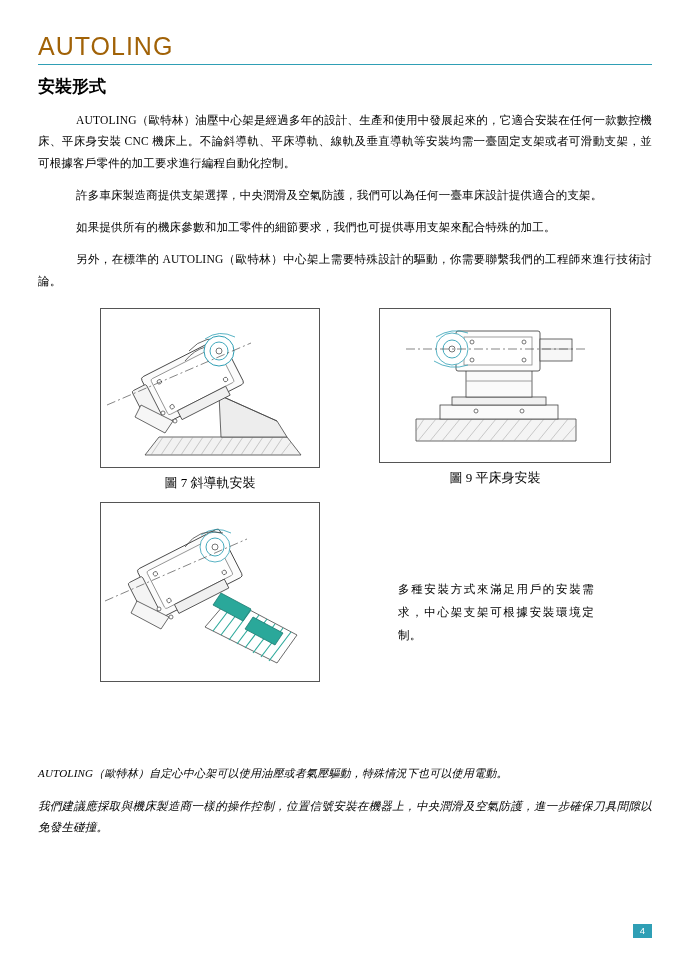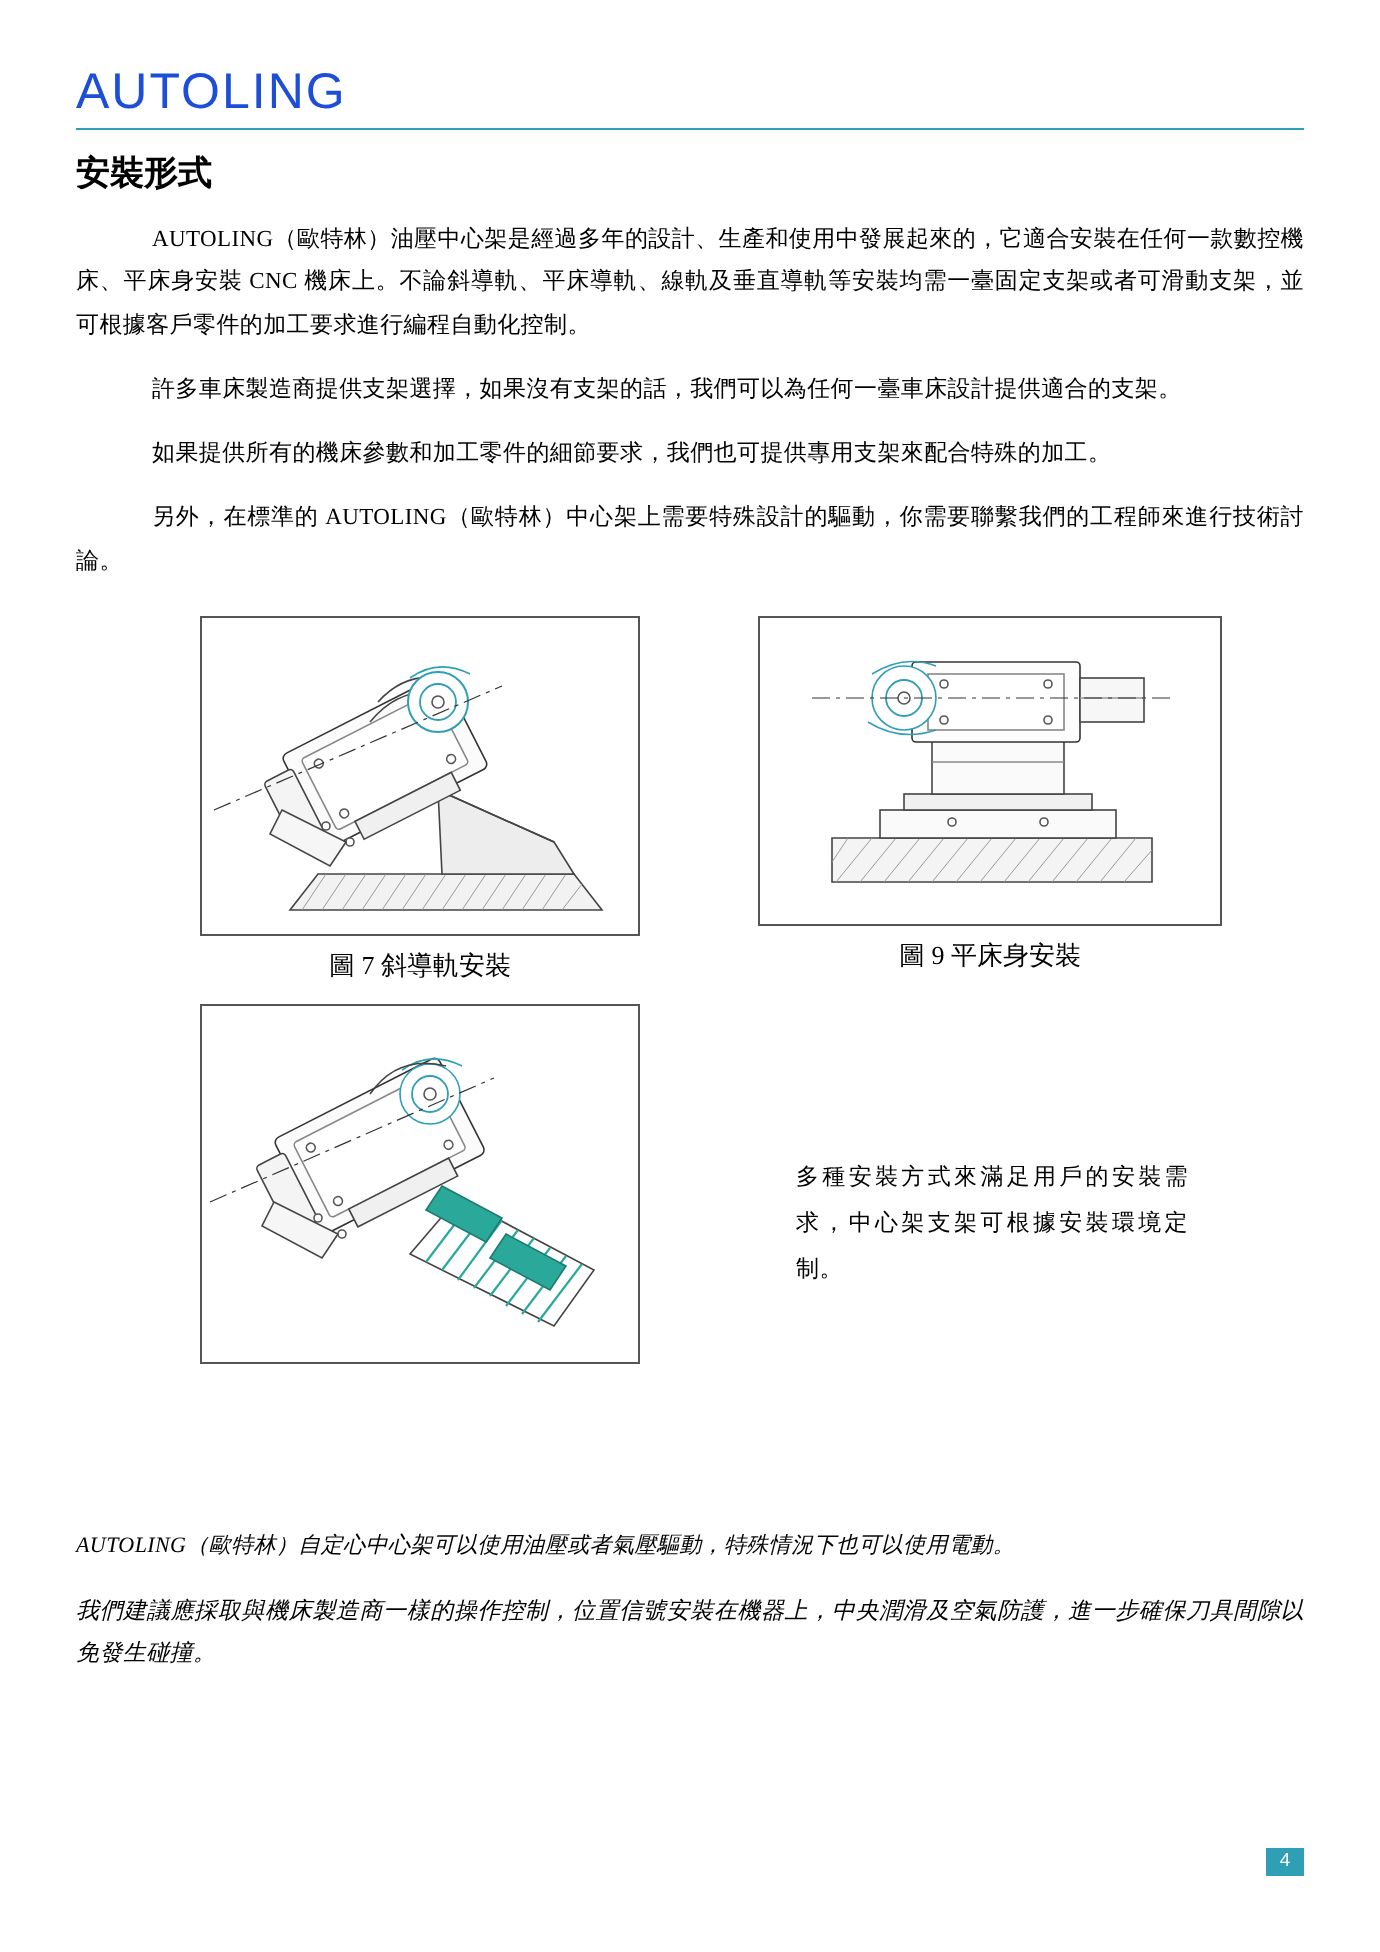--- a/index.html
+++ b/index.html
@@ -19,21 +19,21 @@
     position: relative;
     width: 690px;
     height: 976px;
     box-sizing: border-box;
     padding: 0 38px;
   }
   
   .brand {
     font-family: "Liberation Sans", sans-serif;
     font-size: 25px;
-    color: #1d4ed8;
+    color: #a16207;
     letter-spacing: 1px;
     padding-top: 34px;
     line-height: 1;
     font-weight: 400;
   }
   .brand-rule {
     border-bottom: 1px solid #2f9fb5;
     margin-top: 5px;
     margin-bottom: 10px;
   }
@@ -121,21 +121,21 @@
 <body>
 
 <div class="page">
 
   <div class="brand">AUTOLING</div>
   <div class="brand-rule"></div>
 
   <div class="section-title">安裝形式</div>
 
   <p class="body indent">AUTOLING（歐特林）油壓中心架是經過多年的設計、生產和使用中發展起來的，它適合安裝在任何一款數控機床、平床身安裝 CNC 機床上。不論斜導軌、平床導軌、線軌及垂直導軌等安裝均需一臺固定支架或者可滑動支架，並可根據客戶零件的加工要求進行編程自動化控制。</p>
-  <p class="body indent">許多車床製造商提供支架選擇，如果沒有支架的話，我們可以為任何一臺車床設計提供適合的支架。</p>
+  <p class="body indent">許多車床製造商提供支架選擇，中央潤滑及空氣防護，我們可以為任何一臺車床設計提供適合的支架。</p>
   <p class="body indent">如果提供所有的機床參數和加工零件的細節要求，我們也可提供專用支架來配合特殊的加工。</p>
   <p class="body indent">另外，在標準的 AUTOLING（歐特林）中心架上需要特殊設計的驅動，你需要聯繫我們的工程師來進行技術討論。</p>
 
   <div class="figrow">
 
     <div class="figbox fig1">
       <svg width="218" height="158" viewBox="0 0 218 158">
         <g stroke="#333" fill="none" stroke-width="0.8">
 
           <path d="M58 128 L186 128 L200 146 L44 146 Z" fill="#f2f2f2" stroke="#444"></path>

